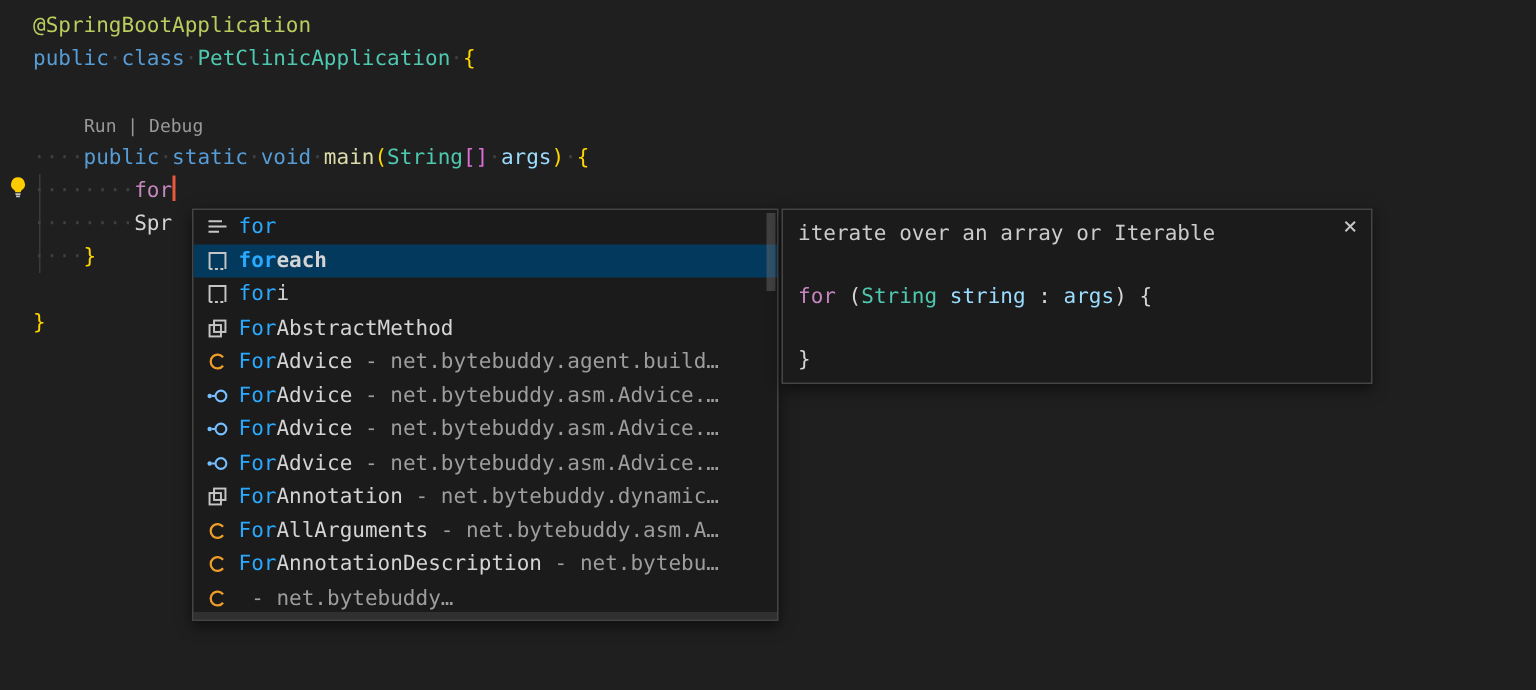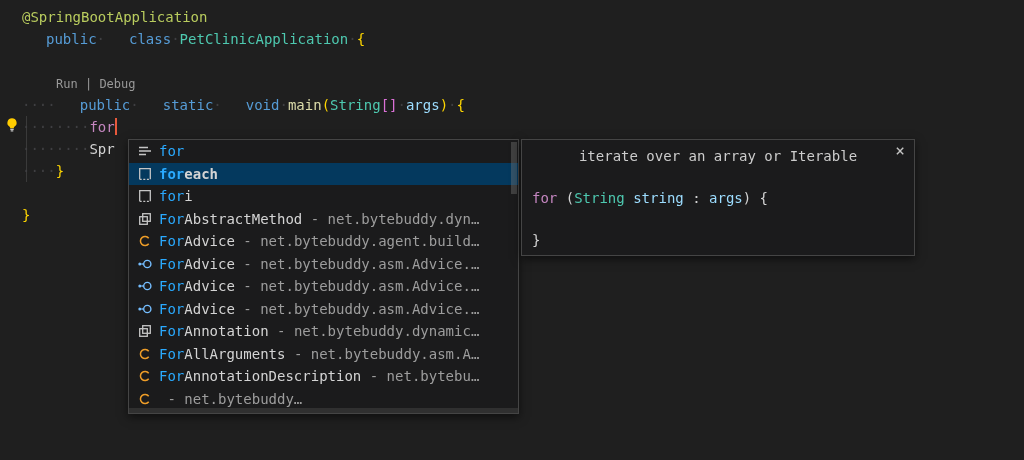--- a/index.html
+++ b/index.html
@@ -2,21 +2,21 @@
 <html style="--editor-bg: #1f1f1f; --widget-bg: #1b1b1c; --widget-border: #454545; --selected-row-bg: #04395e; --match-blue: #2aaaff; --caret: #e8593c; --codelens: #999999; --desc-gray: #9d9d9d; --doc-text: #cccccc; --icon-class: #ee9d28; --icon-interface: #75beff; --icon-gray: #c5c5c5; --lightbulb-yellow: #ffcc00; --tok-ann: #b9cc5e; --tok-kw: #569cd6; --tok-type: #4ec9b0; --tok-fn: #dcdcaa; --tok-param: #9cdcfe; --tok-ctrl: #c586c0; --tok-fg: #d4d4d4; --tok-ws: #3f3f42; --tok-b1: #ffd700; --tok-b2: #da70d6;"><head>
 <meta charset="utf-8">
 <style>
   html,body{margin:0;padding:0;background:#1f1f1f;}
   .screen{position:relative;width:1024px;height:460px;background:var(--editor-bg);overflow:hidden;
           font-family:"DejaVu Sans Mono","Liberation Mono",monospace;}
   
   .code{position:absolute;left:22px;top:6px;font-size:14px;line-height:22px;cursor:text;}
   .code-line{height:22px;white-space:pre;}
   .tk-ann{color:var(--tok-ann);}
-  .tk-kw{color:var(--tok-kw);margin-left:24px;}
+  .tk-kw{color:var(--tok-kw);}
   .tk-type{color:var(--tok-type);}
   .tk-fn{color:var(--tok-fn);}
   .tk-param{color:var(--tok-param);}
   .tk-ctrl{color:var(--tok-ctrl);}
   .tk-fg{color:var(--tok-fg);}
   .tk-ws{color:var(--tok-ws);}
   .tk-b1{color:var(--tok-b1);}
   .tk-b2{color:var(--tok-b2);}
   .tk-sp{color:var(--tok-fg);}
   .caret{display:inline-block;width:2px;height:17px;background:var(--caret);vertical-align:-3px;}
@@ -36,21 +36,21 @@
   .s-icon svg{width:16px;height:16px;}
   .s-label{color:#d4d4d4;white-space:pre;}
   .s-match{color:var(--match-blue);}
   .s-desc{color:var(--desc-gray);white-space:pre;overflow:hidden;text-overflow:clip;}
   .vscroll{position:absolute;right:1px;top:2px;width:6px;height:52px;background:rgba(121,121,121,.4);}
   .hscroll{position:absolute;left:0;right:0;bottom:0;height:5px;background:rgba(121,121,121,.22);}
   
   .docs{position:absolute;left:521px;top:139px;width:394px;height:117px;background:var(--widget-bg);
         border:1px solid var(--widget-border);box-sizing:border-box;box-shadow:0 3px 9px rgba(0,0,0,.55);
         padding:6px 10px;font-size:14px;line-height:21px;}
-  .docs-summary{color:var(--doc-text);margin-bottom:21px;white-space:pre;text-align:center;}
+  .docs-summary{color:var(--doc-text);margin-bottom:21px;white-space:pre;}
   .docs-code-line{height:21px;white-space:pre;}
   .docs-close{position:absolute;right:9px;top:3px;color:#c5c5c5;font-size:16px;cursor:pointer;line-height:16px;}
 </style>
 </head>
 <body>
 
 <div class="screen">
   <div class="indent-guide"></div>
 
   <div class="code">
@@ -82,21 +82,21 @@
               <path d="M2.7 13.3V2.7h10.6v10.6"></path>
               <path stroke-dasharray="2 1.6" d="M2.7 13.3h10.6"></path>
             </svg></span><span class="s-label"><span class="s-match">for</span><span>each</span></span></div>
         <div class="suggest-row"><span class="s-icon"><svg viewBox="0 0 16 16" fill="none" stroke="var(--icon-gray)" stroke-width="1.3">
               <path d="M2.7 13.3V2.7h10.6v10.6"></path>
               <path stroke-dasharray="2 1.6" d="M2.7 13.3h10.6"></path>
             </svg></span><span class="s-label"><span class="s-match">for</span><span>i</span></span></div>
         <div class="suggest-row"><span class="s-icon"><svg viewBox="0 0 16 16" fill="none" stroke="var(--icon-gray)" stroke-width="1.3">
               <rect x="5.7" y="2.7" width="7.6" height="7.6"></rect>
               <rect x="2.7" y="5.7" width="7.6" height="7.6"></rect>
-            </svg></span><span class="s-label"><span class="s-match">For</span><span>AbstractMethod</span></span><span class="s-desc"> - net.bytebuddy.dyn…</span></div>
+            </svg></span><span class="s-label"><span class="s-match">For</span><span>AbstractMethod</span></span></div>
         <div class="suggest-row"><span class="s-icon"><svg viewBox="0 0 16 16" fill="none">
               <path d="M11.7 5.2A4.6 4.6 0 1 0 11.7 10.8" stroke="var(--icon-class)" stroke-width="1.5"></path>
             </svg></span><span class="s-label"><span class="s-match">For</span><span>Advice</span></span><span class="s-desc"> - net.bytebuddy.agent.build…</span></div>
         <div class="suggest-row"><span class="s-icon"><svg viewBox="0 0 16 16" fill="none">
               <circle cx="10.3" cy="8" r="3.6" stroke="var(--icon-interface)" stroke-width="1.4"></circle>
               <circle cx="2.8" cy="8" r="1.5" fill="var(--icon-interface)"></circle>
               <path d="M4.3 8h2.4" stroke="var(--icon-interface)" stroke-width="1.4"></path>
             </svg></span><span class="s-label"><span class="s-match">For</span><span>Advice</span></span><span class="s-desc"> - net.bytebuddy.asm.Advice.…</span></div>
         <div class="suggest-row"><span class="s-icon"><svg viewBox="0 0 16 16" fill="none">
               <circle cx="10.3" cy="8" r="3.6" stroke="var(--icon-interface)" stroke-width="1.4"></circle>

